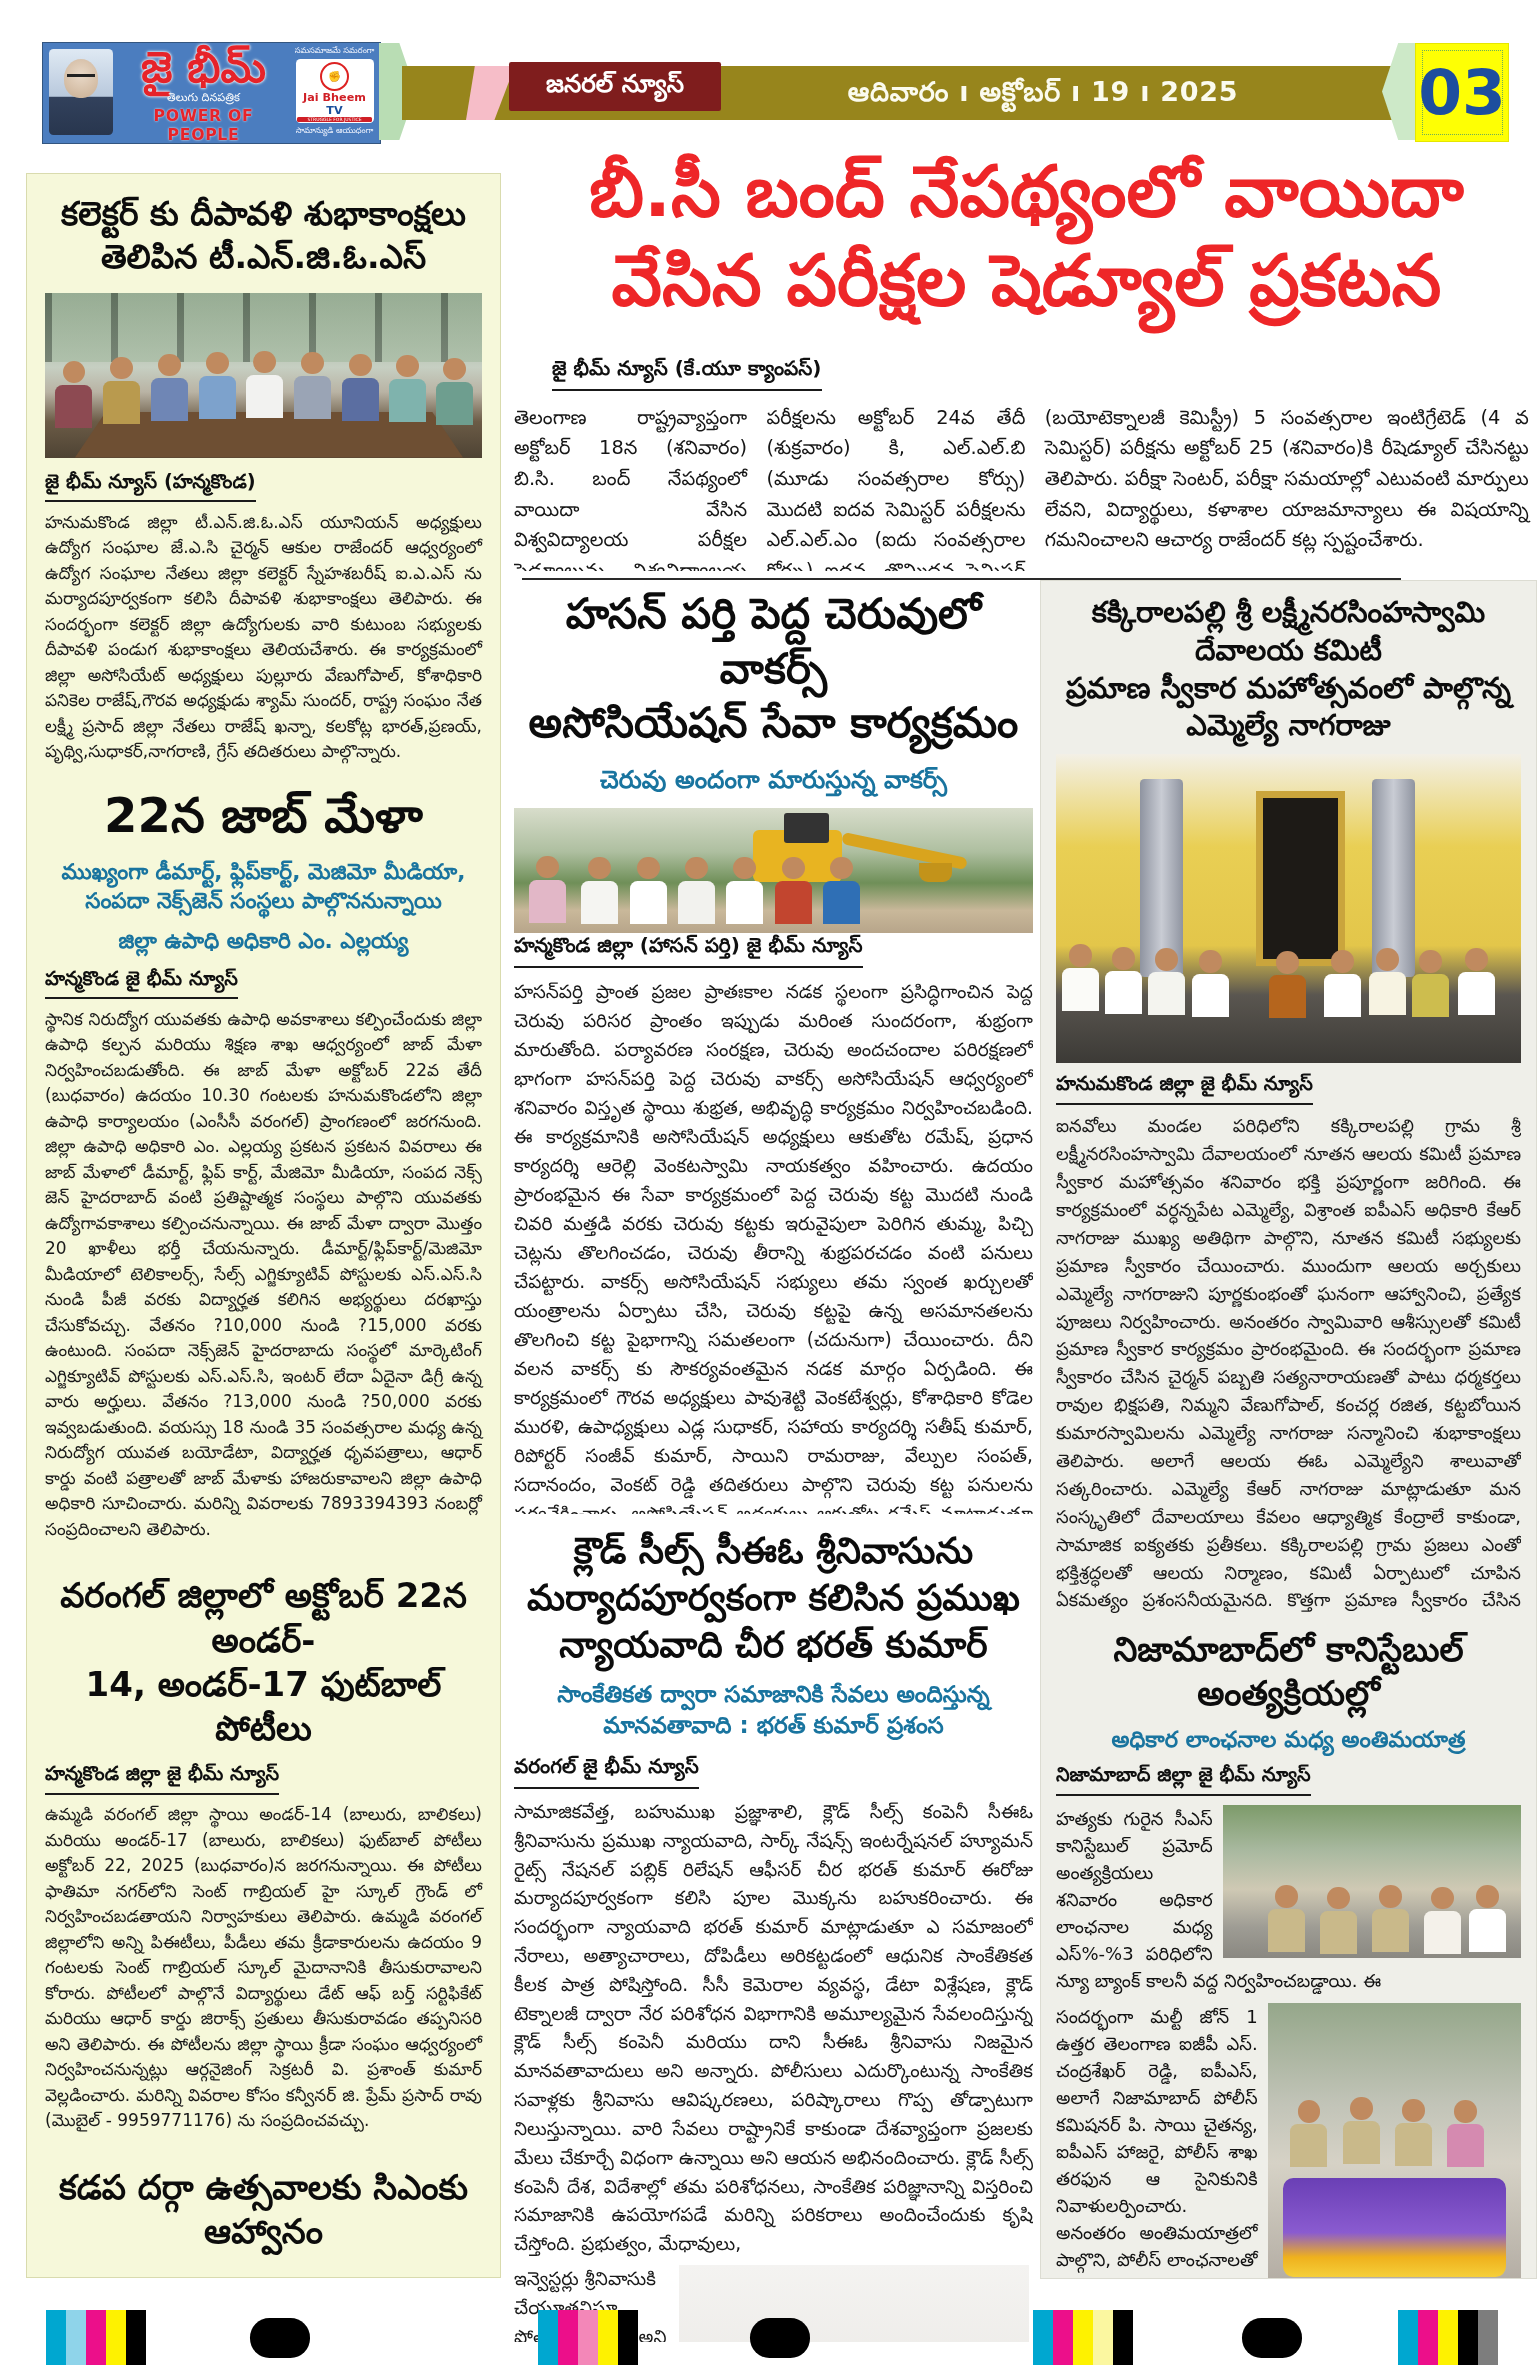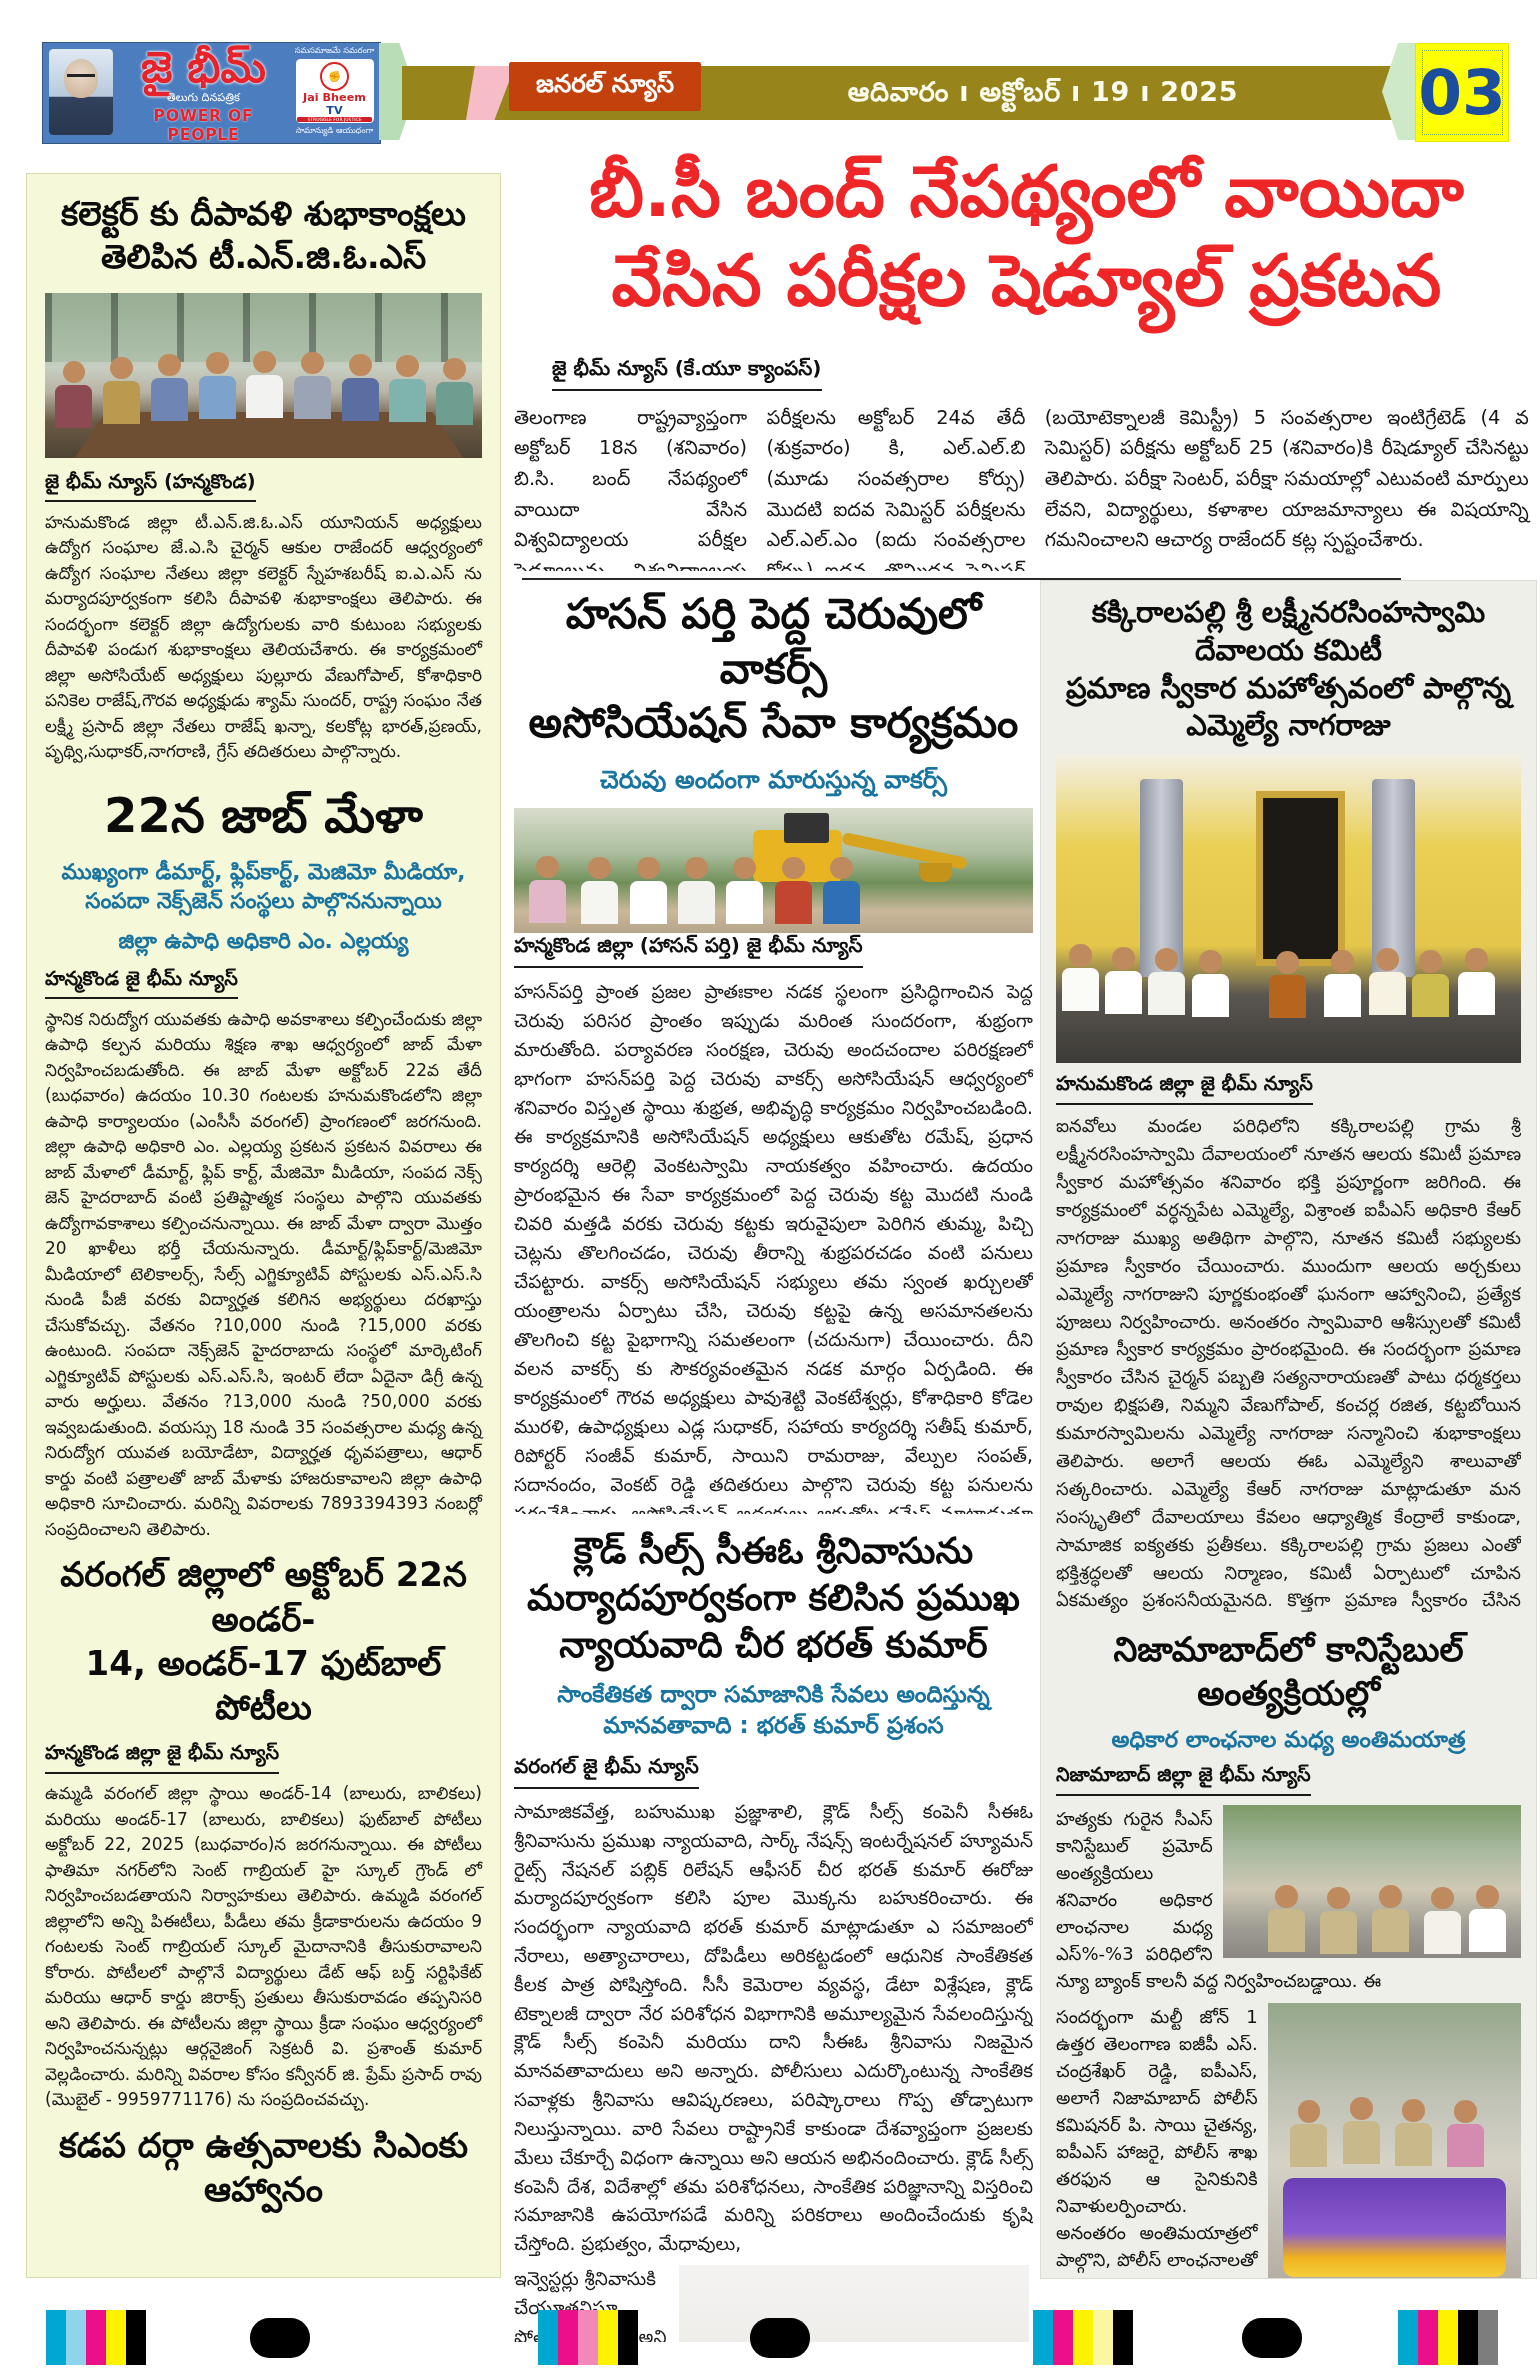--- a/index.html
+++ b/index.html
@@ -22,21 +22,21 @@
   .tvbox{margin:2.2px auto 1.5px;width:75px;background:#fff;border-radius:4.5px;padding:2.2px 1.5px 1.5px;}
   .tvcircle{width:25px;height:25px;margin:0 auto;border-radius:50%;border:2.2px solid #d22;background:#fff;
             display:flex;align-items:center;justify-content:center;font-size:10.4px;color:#1a4f9c;}
   .tvname{font-size:11.2px;font-weight:800;color:#d01f26;}
   .tvtag{font-size:4.5px;background:#d01f26;color:#fff;border-radius:1.5px;}
   .chev-left{position:absolute;left:379px;top:43px;width:37px;height:97px;background:#b9ddb4;
              clip-path:polygon(0 0,55% 0,100% 50%,55% 100%,0 100%);}
   .topbar{position:absolute;left:402px;top:66px;width:997px;height:54px;background:#97851c;}
   .pink-notch{position:absolute;left:64px;top:0;width:49px;height:54px;background:#f6bdc8;
               clip-path:polygon(18% 0,100% 0,58% 100%,0 100%);}
-  .section-box{position:absolute;left:107px;top:-3.7px;width:192px;height:49px;background:#c2410c;border-radius:2.2px;
+  .section-box{position:absolute;left:107px;top:-3.7px;width:212px;height:49px;background:#7f1d1d;border-radius:2.2px;
                display:flex;align-items:center;justify-content:center;color:#fff;font-size:24.6px;font-weight:800;}
   .datebar{position:absolute;left:358px;top:10.4px;width:566px;text-align:center;color:#fbfbee;
            font-size:27px;font-weight:800;letter-spacing:0.7px;}
   .chev-right{position:absolute;left:1382px;top:43px;width:36px;height:97px;background:#cde9c8;
               clip-path:polygon(100% 0,45% 0,0 50%,45% 100%,100% 100%);}
   .pagenum-box{position:absolute;left:1415px;top:43px;width:92px;height:97px;background:#feff04;
                border:1.5px solid #e6e600;display:flex;align-items:center;justify-content:center;}
   .pagenum-inner{width:79px;height:83px;border:1.5px dotted #6fae57;display:flex;align-items:center;justify-content:center;
                color:#1d4e9e;font-size:63px;font-weight:800;font-family:"DejaVu Sans",sans-serif;}
   
@@ -51,21 +51,21 @@
   .lead-rule{position:absolute;left:522px;top:578px;width:879px;height:2.2px;background:#2a2a2a;}
   
   .hl{font-weight:800;color:#0c0c0c;text-align:center;line-height:1.3;}
   .sub{color:#19749f;font-weight:800;text-align:center;line-height:1.35;}
   .body{ text-align:justify;color:#191919;}
   
   .leftcol{position:absolute;left:26px;top:173px;width:475px;height:2105px;background:#f6f8da;
            border:0.7px solid #d9dbae;box-sizing:border-box;padding:19.4px 18px;overflow:hidden;}
   .leftcol .hl1{font-size:33px;}
   .leftcol .hl2{font-size:48px;margin-top:19.4px;}
-  .leftcol .hl3{font-size:34px;margin-top:10px;}
+  .leftcol .hl3{font-size:34px;margin-top:31px;}
   .leftcol .sub{font-size:21.6px;margin-top:10.4px;}
   .leftcol .dl{margin-top:12px;font-size:19.4px;}
   .leftcol .body{font-size:17px;line-height:1.5;margin-top:7.5px;}
   
   .photo{position:relative;overflow:hidden;background:#cfd6cc;}
   .fig{position:absolute;width:37px;}
   .fig b{display:block;width:22.4px;height:22.4px;border-radius:50%;background:#c08a5f;margin:0 auto;}
   .fig i{display:block;width:37px;height:43px;border-radius:7.5px 7.5px 0 0;background:var(--s,#fff);margin-top:1.5px;}
   .photo-meeting{height:165px;margin-top:13.4px;background:linear-gradient(180deg,#8ea08b 0%,#c6cfc2 45%,#b9b3a4 60%,#6b5b46 78%,#4e4334 100%);}
   .photo-meeting .win{position:absolute;left:0;top:0;width:100%;height:69px;

